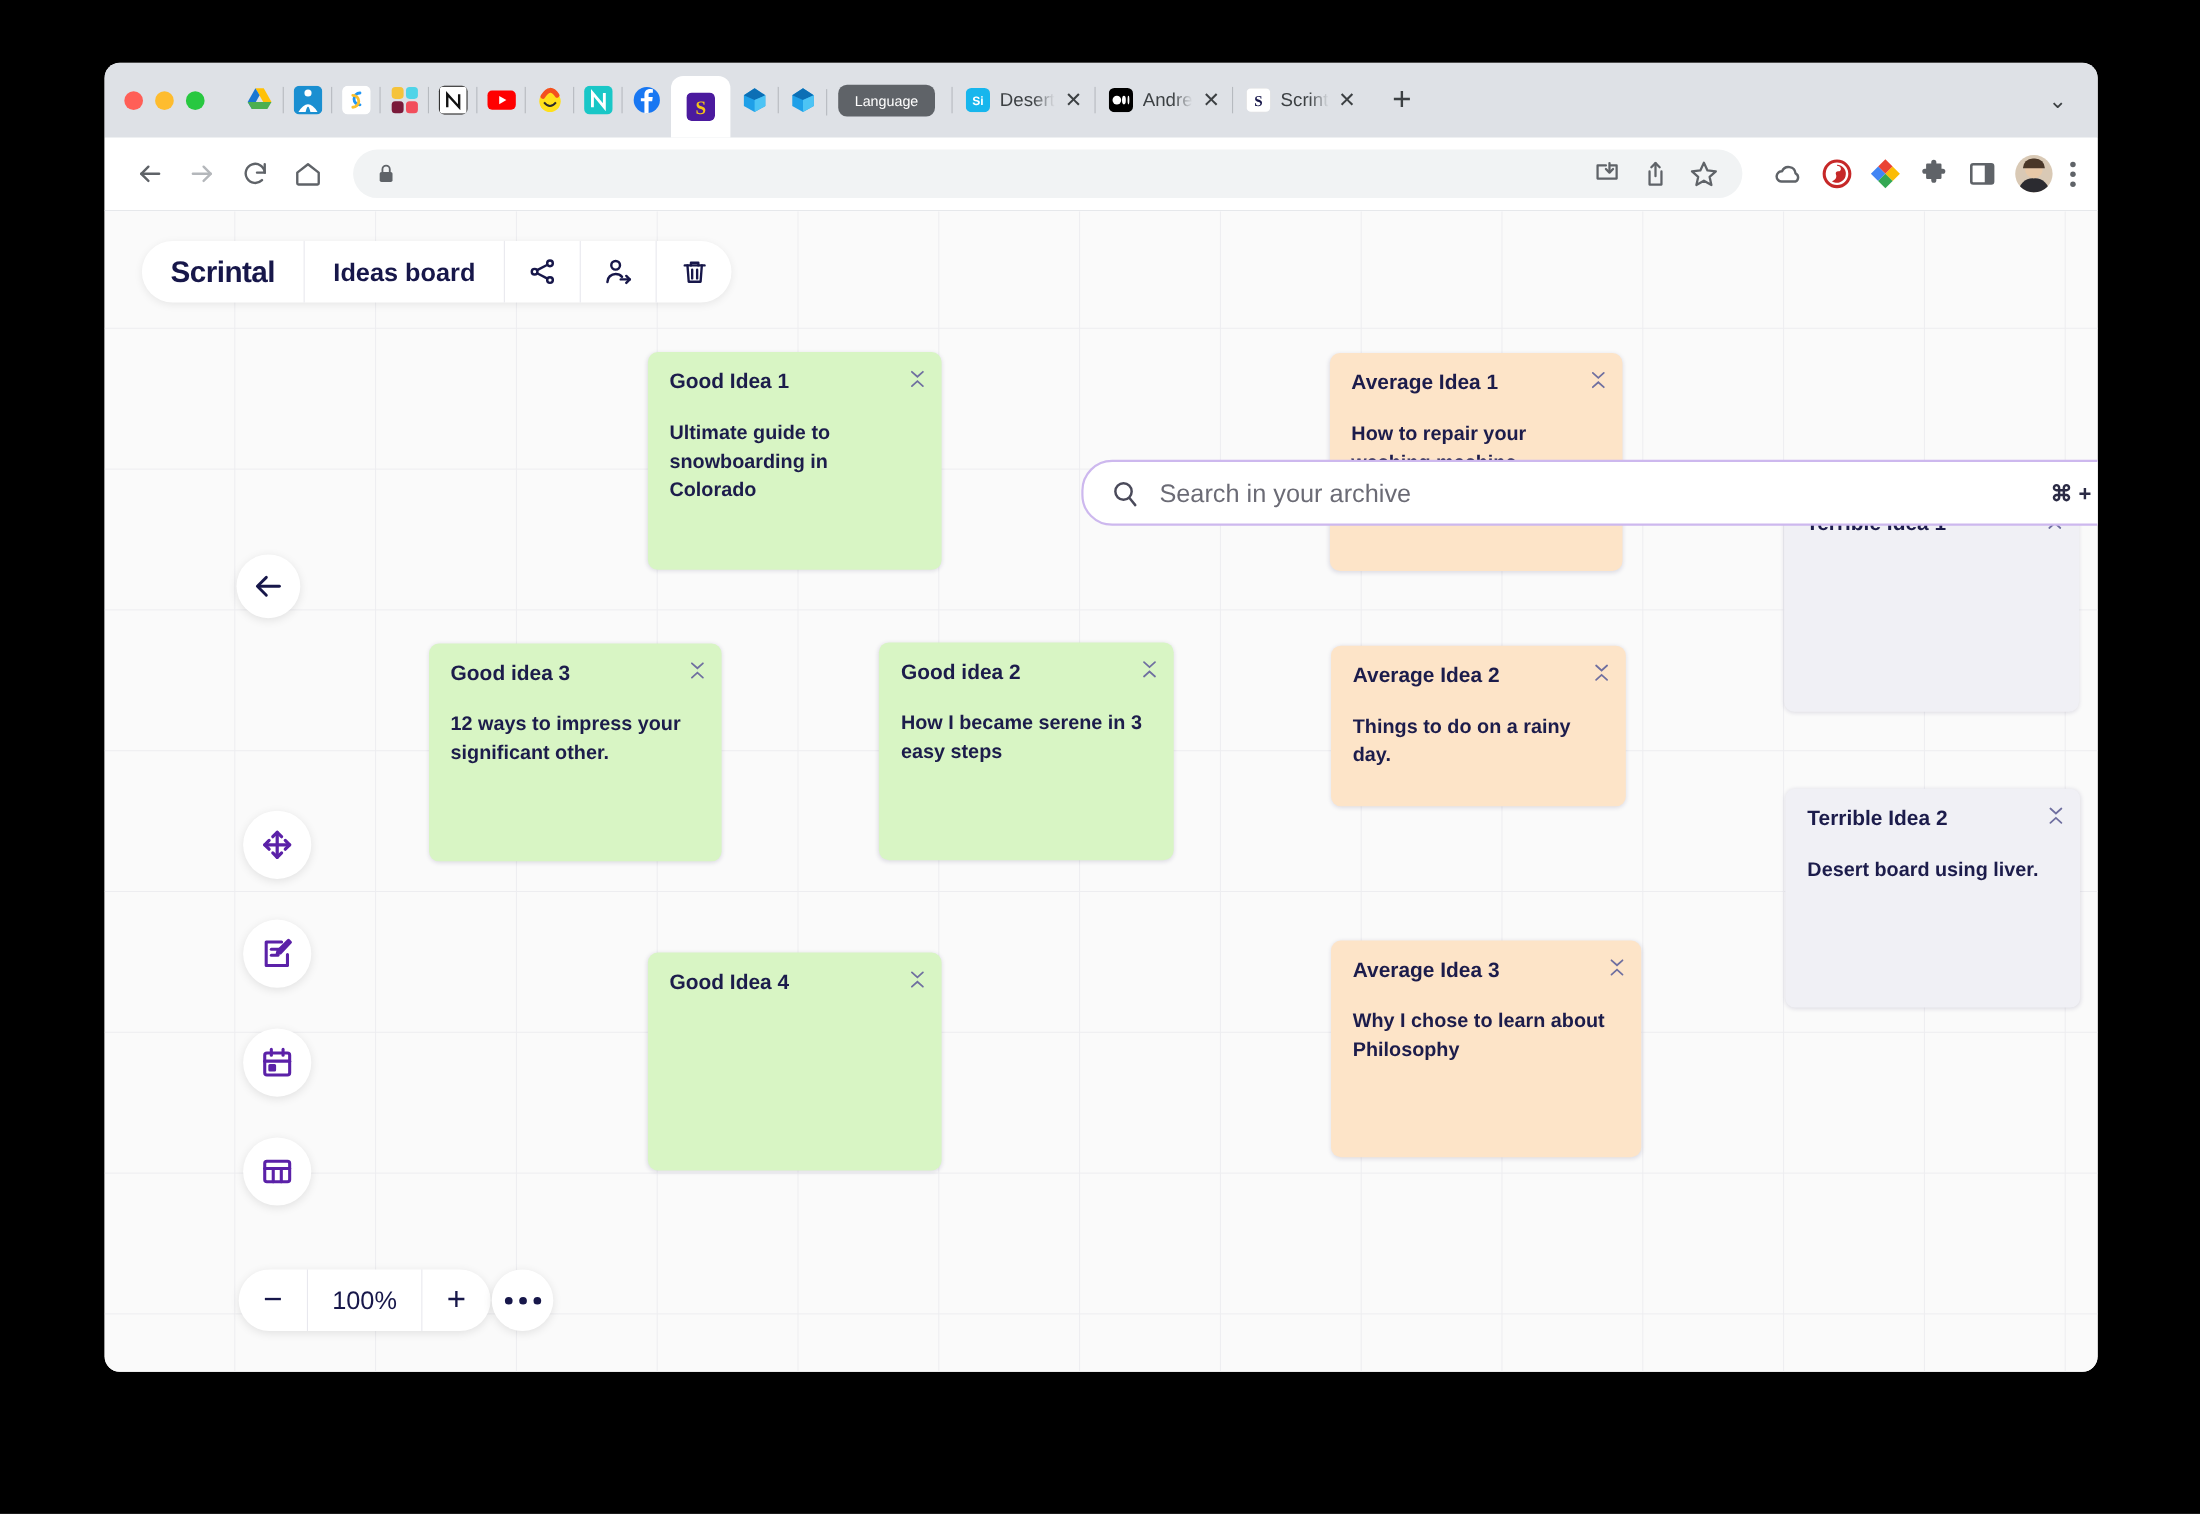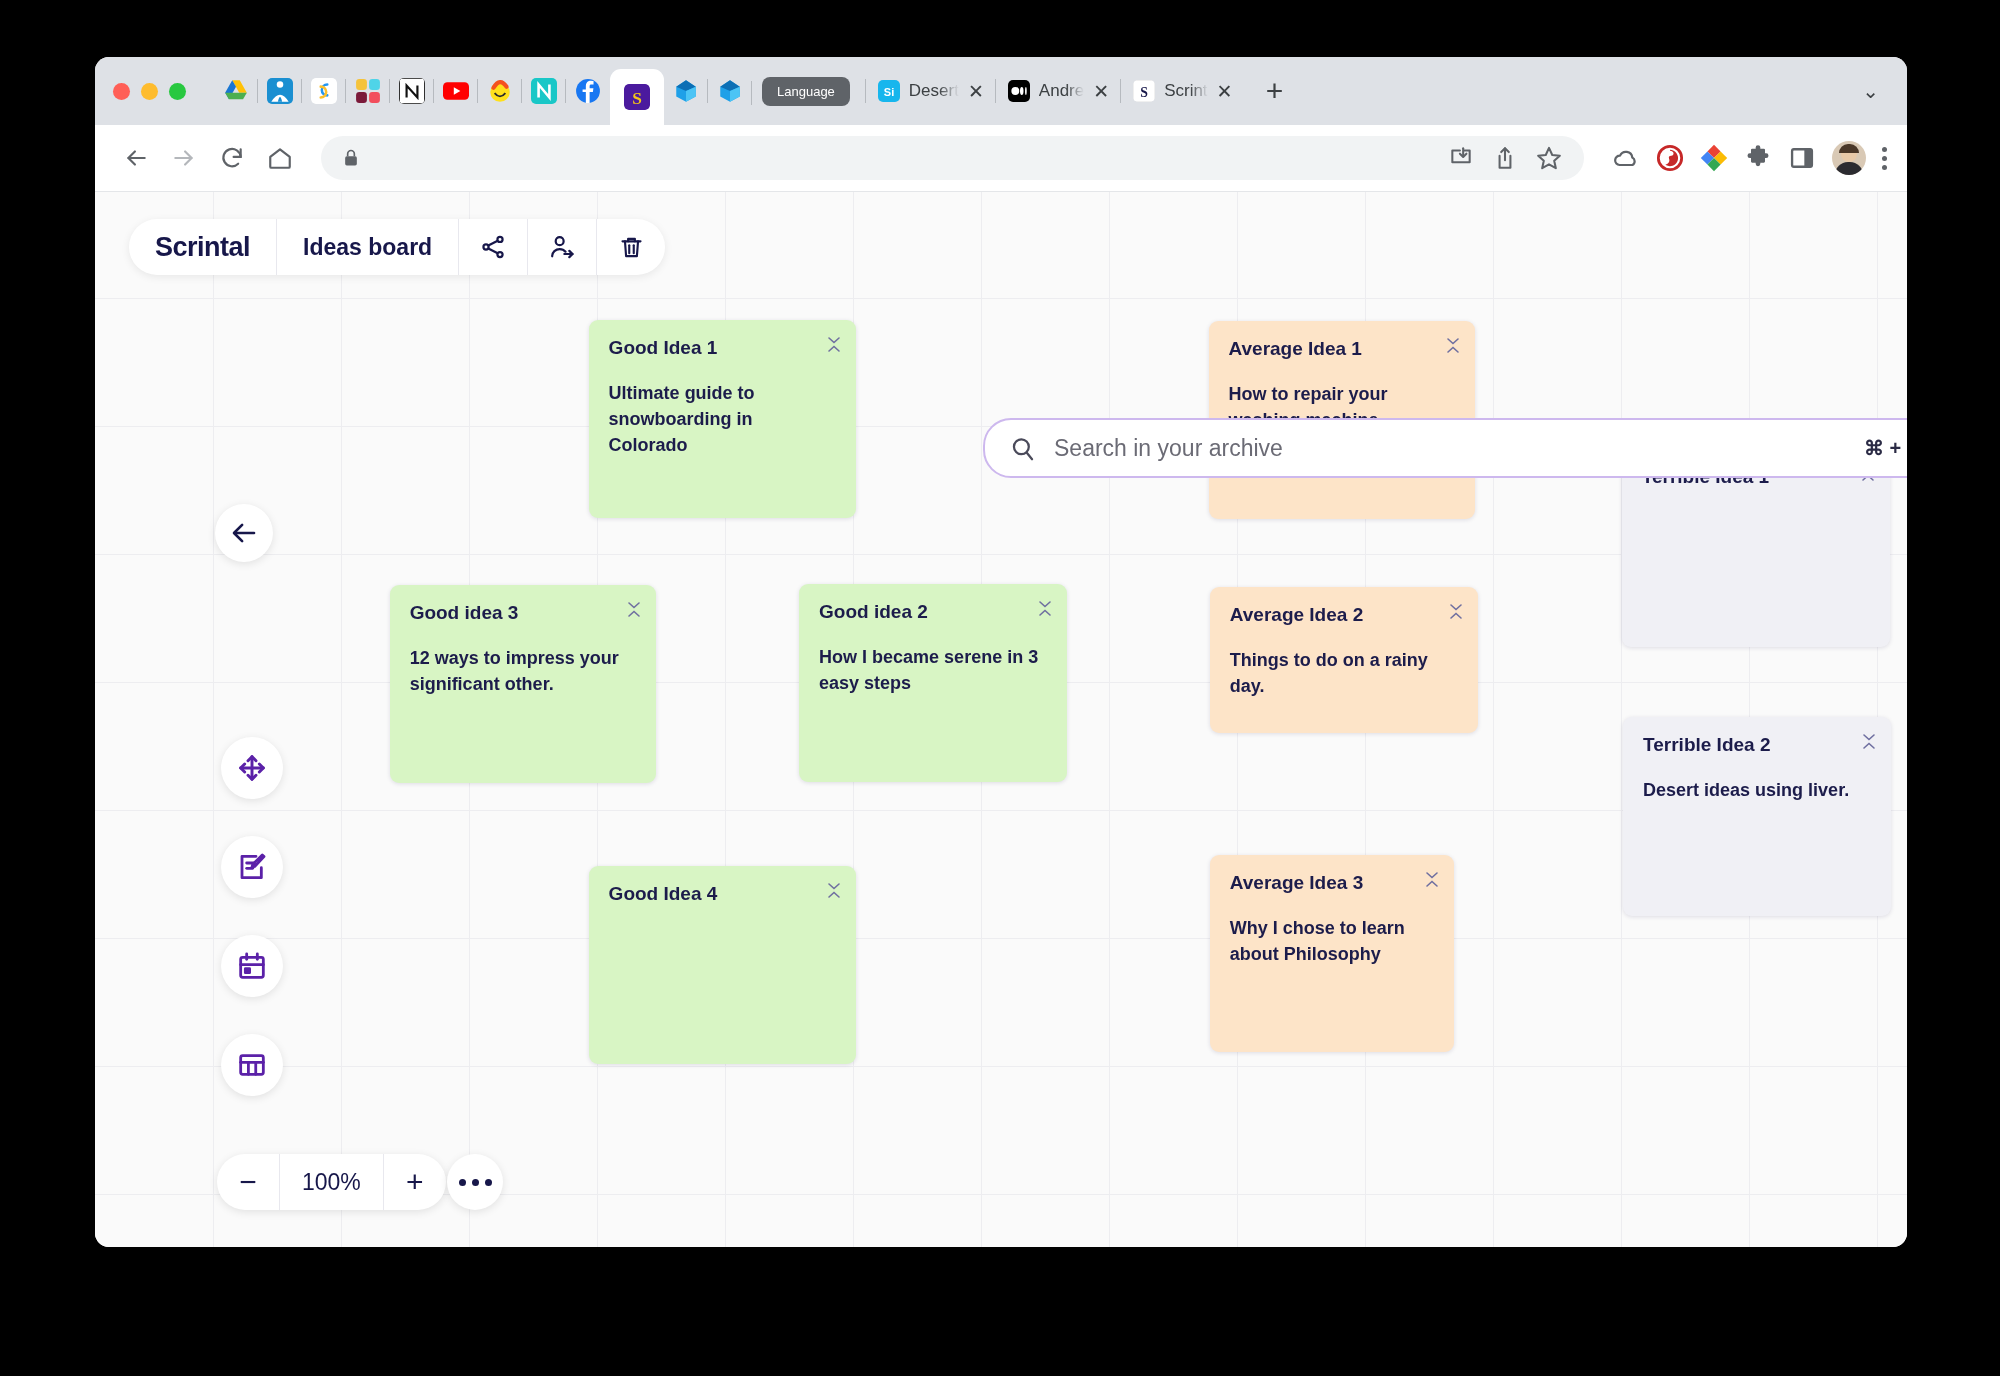--- a/index.html
+++ b/index.html
@@ -656,38 +656,38 @@
             </svg>
           </div>
           <div class="card orange" style="left: 1114.79px; top: 394.678px; width: 267.855px; height: 146px;">
             <div class="ctitle">Average Idea 2</div>
             <div class="cbody">Things to do on a rainy day.</div>
             <svg class="chev" viewBox="0 0 16 20" fill="none" stroke="currentColor" stroke-width="1.6" stroke-linecap="round">
               <polyline points="3 4 8 8.5 13 4"></polyline>
               <polyline points="3 17 8 12.5 13 17"></polyline>
             </svg>
           </div>
-          <div class="card orange" style="left: 1114.79px; top: 662.534px; width: 244px; height: 197.702px;">
+          <div class="card orange" style="left: 1114.79px; top: 662.534px; width: 282px; height: 197.702px;">
             <div class="ctitle">Average Idea 3</div>
             <div class="cbody">Why I chose to learn about Philosophy</div>
             <svg class="chev" viewBox="0 0 16 20" fill="none" stroke="currentColor" stroke-width="1.6" stroke-linecap="round">
               <polyline points="3 4 8 8.5 13 4"></polyline>
               <polyline points="3 17 8 12.5 13 17"></polyline>
             </svg>
           </div>
           <div class="card grey" style="left: 1526.77px; top: 256.925px; width: 267.855px; height: 197.702px;">
             <div class="ctitle">Terrible Idea 1</div>
             <svg class="chev" viewBox="0 0 16 20" fill="none" stroke="currentColor" stroke-width="1.6" stroke-linecap="round">
               <polyline points="3 4 8 8.5 13 4"></polyline>
               <polyline points="3 17 8 12.5 13 17"></polyline>
             </svg>
           </div>
           <div class="card grey" style="left: 1528.05px; top: 524.779px; width: 267.855px; height: 198.978px;">
             <div class="ctitle">Terrible Idea 2</div>
-            <div class="cbody">Desert ideas using liver.</div>
+            <div class="cbody">Desert board using liver.</div>
             <svg class="chev" viewBox="0 0 16 20" fill="none" stroke="currentColor" stroke-width="1.6" stroke-linecap="round">
               <polyline points="3 4 8 8.5 13 4"></polyline>
               <polyline points="3 17 8 12.5 13 17"></polyline>
             </svg>
           </div>
         </div>
     </div>
   </div>
 </div>
 

